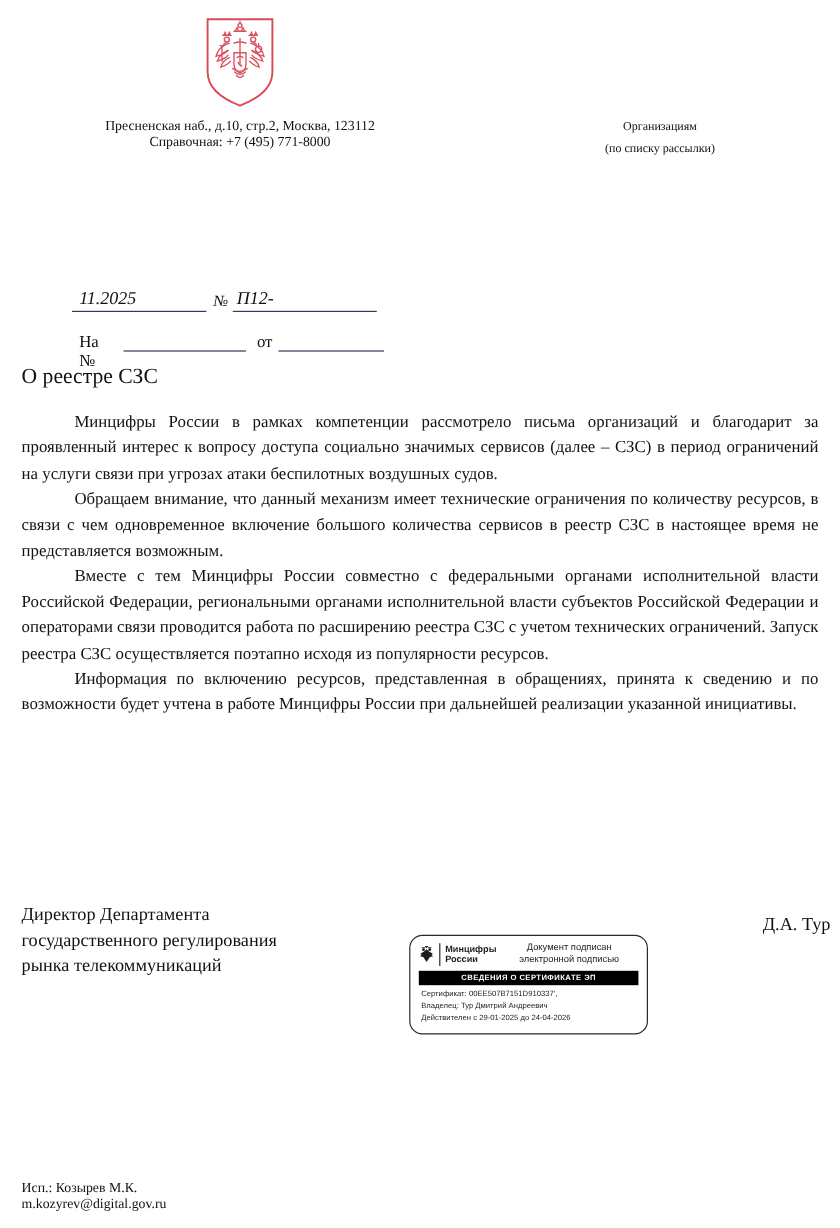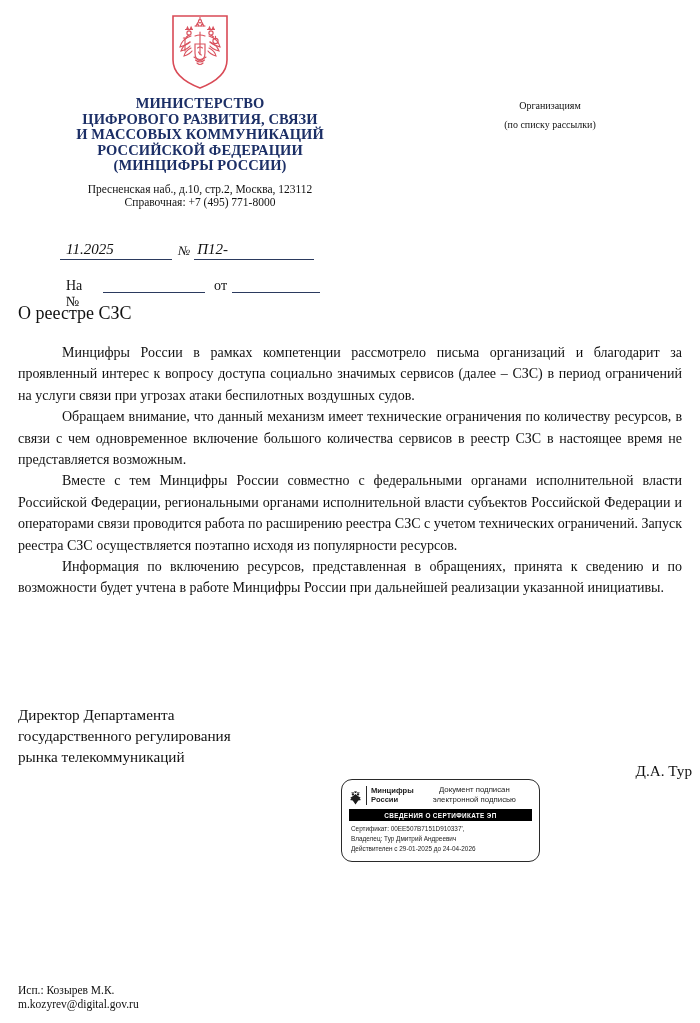--- a/index.html
+++ b/index.html
@@ -133,21 +133,21 @@
     margin: 0;
     text-indent: 44px;
     text-align: justify;
     text-justify: inter-word;
   }
 
   
   .sign-title {
     position: absolute;
     left: 18px;
-    top: 704px;
+    top: 752px;
     font-size: 15.2px;
     line-height: 21px;
     font-family: Liberation Serif, serif;
   }
   .sign-name {
     position: absolute;
     right: 8px;
     top: 762px;
     font-size: 15.2px;
   }
@@ -166,21 +166,21 @@
     font-family: "Liberation Sans", "DejaVu Sans", sans-serif;
     overflow: hidden;
   }
   .estamp-top {
     display: flex;
     align-items: center;
     padding: 5px 7px 2px 7px;
   }
   .estamp-logo {
     display: flex;
-    align-items: flex-end;
+    align-items: center;
     flex: 0 0 auto;
   }
   .estamp-eagle { width: 13px; height: 14px; display: block; }
   .estamp-divider {
     width: 1px;
     height: 19px;
     background: #2a2a2a;
     margin: 0 4px;
   }
   .estamp-brand {
@@ -274,27 +274,20 @@
         <path d="M26 30 h10 v9 q0 6 -5 8 q-5 -2 -5 -8 Z"></path>
         <path d="M28.5 34 q2.5 -2 5 0"></path>
         <path d="M29.5 38 q1.5 3 3 3"></path>
 
         <path d="M25 43 q6 5 12 0"></path>
         <path d="M26.5 46 q4.5 4 9 0"></path>
         <path d="M28 49 q3 3 6 0"></path>
       </g>
     </svg>
 
-    <div class="org-title">
-      <div>МИНИСТЕРСТВО</div>
-      <div>ЦИФРОВОГО РАЗВИТИЯ, СВЯЗИ</div>
-      <div>И МАССОВЫХ КОММУНИКАЦИЙ</div>
-      <div>РОССИЙСКОЙ ФЕДЕРАЦИИ</div>
-      <div>(МИНЦИФРЫ РОССИИ)</div>
-    </div>
 
     <div class="org-contacts">
       <div>Пресненская наб., д.10, стр.2, Москва, 123112</div>
       <div>Справочная: +7 (495) 771-8000</div>
     </div>
   </div>
 
   <div class="addressee">
     <div>Организациям</div>
     <div>(по списку рассылки)</div>

